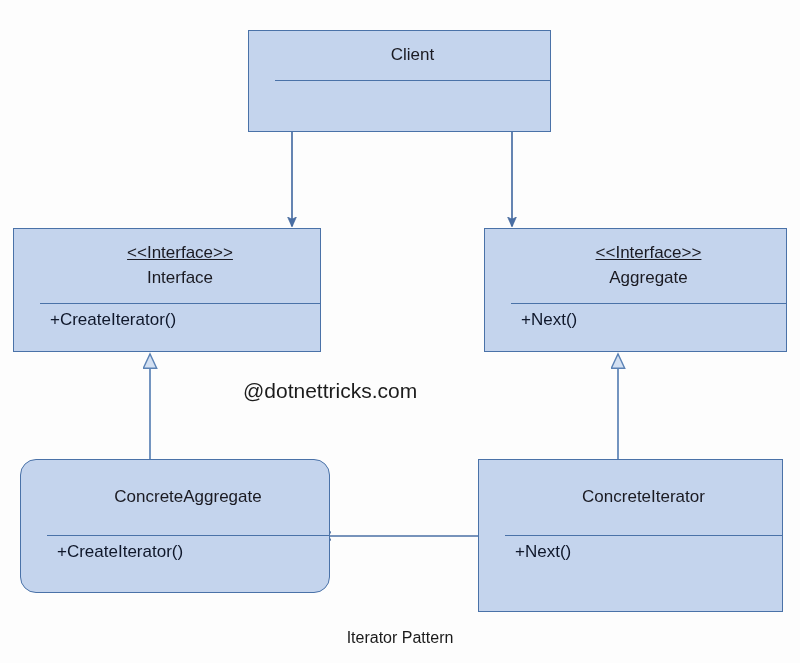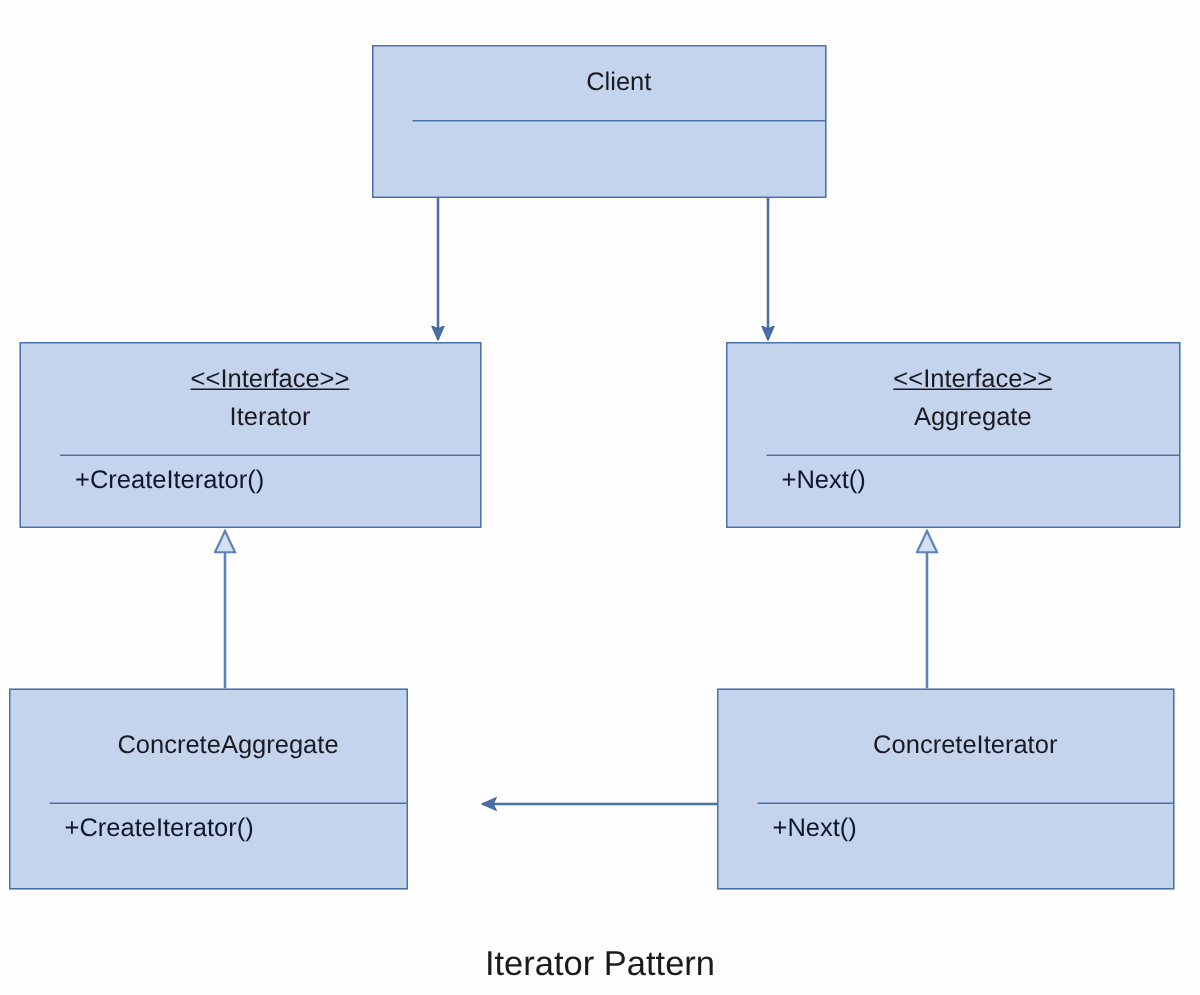--- a/index.html
+++ b/index.html
@@ -63,21 +63,21 @@
     position: absolute;
     color: #1c1c1c;
     font-size: 21px;
     white-space: nowrap;
   }
   .caption {
     position: absolute;
     width: 800px;
     text-align: center;
     color: #1a1a1a;
-    font-size: 23px;
+    font-size: 16px;
   }
 </style>
 </head>
 <body>
 
 <div id="canvas">
 
   <svg class="connectors" viewBox="0 0 800 663">
     <defs>
       <marker id="solidArrow" markerWidth="12" markerHeight="12" refX="9" refY="5" orient="auto" markerUnits="userSpaceOnUse">
@@ -105,51 +105,52 @@
   <div class="uml-box" style="left:248px; top:30px; width:303px; height:102px;">
     <div class="uml-header" style="height:50px;">
       <span class="cls-name">Client</span>
     </div>
     <div class="uml-body empty"></div>
   </div>
 
   <div class="uml-box" style="left:13px; top:228px; width:308px; height:124px;">
     <div class="uml-header" style="height:75px;">
       <span class="stereotype">&lt;&lt;Interface&gt;&gt;</span>
-      <span class="cls-name">Iterator</span>
+      <span class="cls-name">Interface</span>
     </div>
     <div class="uml-body">
       <span>+CreateIterator()</span>
     </div>
   </div>
 
   <div class="uml-box" style="left:484px; top:228px; width:303px; height:124px;">
     <div class="uml-header" style="height:75px;">
       <span class="stereotype">&lt;&lt;Interface&gt;&gt;</span>
       <span class="cls-name">Aggregate</span>
     </div>
     <div class="uml-body">
       <span>+Next()</span>
     </div>
   </div>
 
-  <div class="uml-box" style="left:6px; top:459px; width:266px; height:134px;">
+  <div class="uml-box" style="left:20px; top:459px; width:310px; height:134px;border-radius:16px;">
     <div class="uml-header" style="height:76px;">
       <span class="cls-name">ConcreteAggregate</span>
     </div>
     <div class="uml-body">
       <span>+CreateIterator()</span>
     </div>
   </div>
 
-  <div class="uml-box" style="left:478px; top:459px; width:305px; height:134px;">
+  <div class="uml-box" style="left:478px; top:459px; width:305px; height:153px;">
     <div class="uml-header" style="height:76px;">
       <span class="cls-name">ConcreteIterator</span>
     </div>
     <div class="uml-body">
       <span>+Next()</span>
     </div>
   </div>
 
+  <div class="watermark" style="left:243px; top:379px;">@dotnettricks.com</div>
 
   <div class="caption" style="left:0px; top:629px;">Iterator Pattern</div>
 
 </div>
 
 </body></html>

